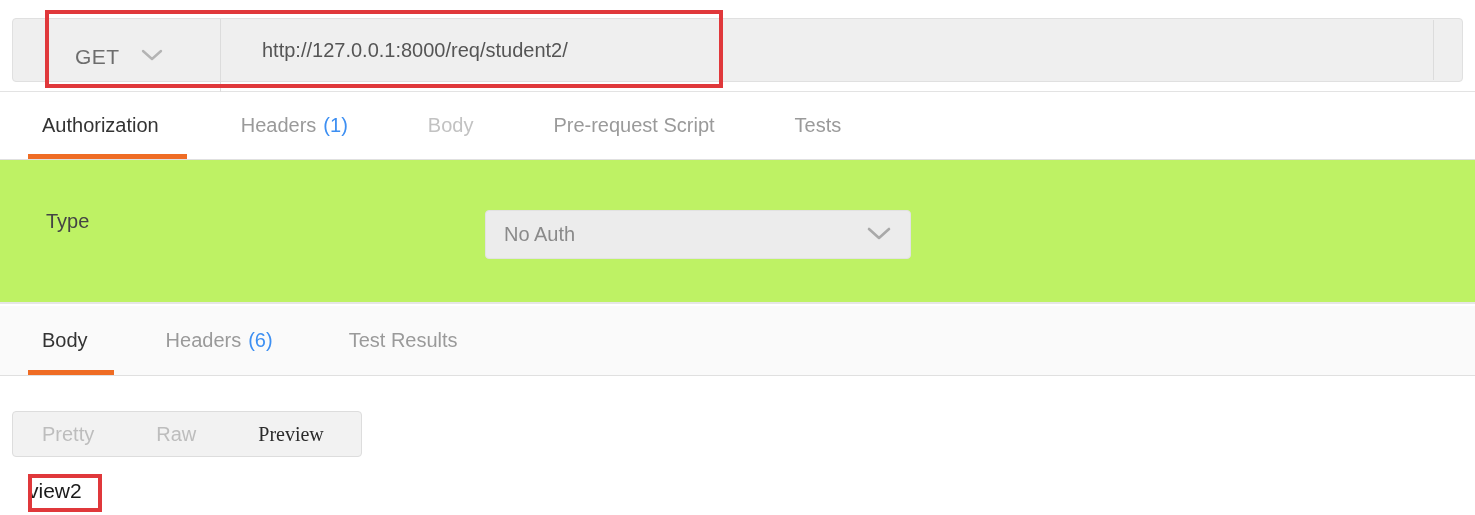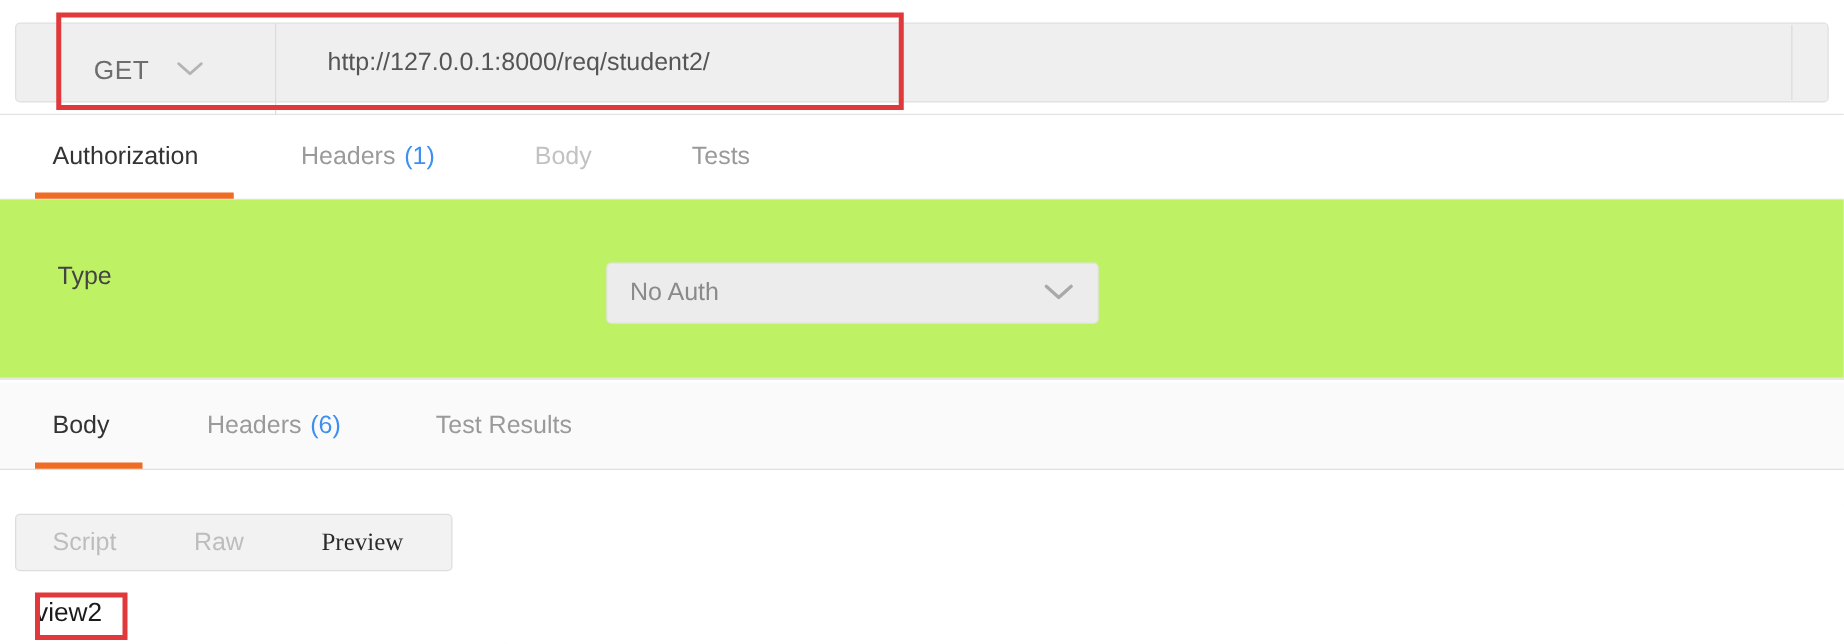--- a/index.html
+++ b/index.html
@@ -191,21 +191,21 @@
     position: absolute;
     left: 46px;
     top: 50px;
     font-size: 20px;
     color: #444444;
   }
   #auth-type-select {
     position: absolute;
     left: 485px;
     top: 210px;
-    width: 394px;
+    width: 426px;
     height: 49px;
     background: #ececec;
     border: 1px solid #e2e2e2;
     border-radius: 4px;
     box-sizing: border-box;
     display: flex;
     align-items: center;
     cursor: pointer;
   }
   #auth-type-value {
@@ -325,20 +325,24 @@
       <span class="tab-text">Headers</span>
       <span class="count">(1)</span>
 
     </div>
 
     <div class="tab dim">
       <span class="tab-text">Body</span>
 
     </div>
 
+    <div class="tab">
+      <span class="tab-text">Pre-request Script</span>
+
+    </div>
 
     <div class="tab">
       <span class="tab-text">Tests</span>
 
     </div>
 
   </div>
 </div>
 
 <div id="auth-panel">
@@ -374,21 +378,21 @@
       <div class="tab">
         <span class="tab-text">Test Results</span>
 
       </div>
 
     </div>
   </div>
 
   <div id="response-body">
     <div id="view-toggle">
-      <span class="toggle-opt" id="opt-pretty">Script</span>
+      <span class="toggle-opt" id="opt-pretty">Pretty</span>
       <span class="toggle-opt" id="opt-raw">Raw</span>
       <span class="toggle-opt selected" id="opt-preview">Preview</span>
     </div>
   </div>
 
 </div>
 
 <div id="preview-content">view2</div>
 <div class="annotation-box" id="annotation-preview"></div>
 

